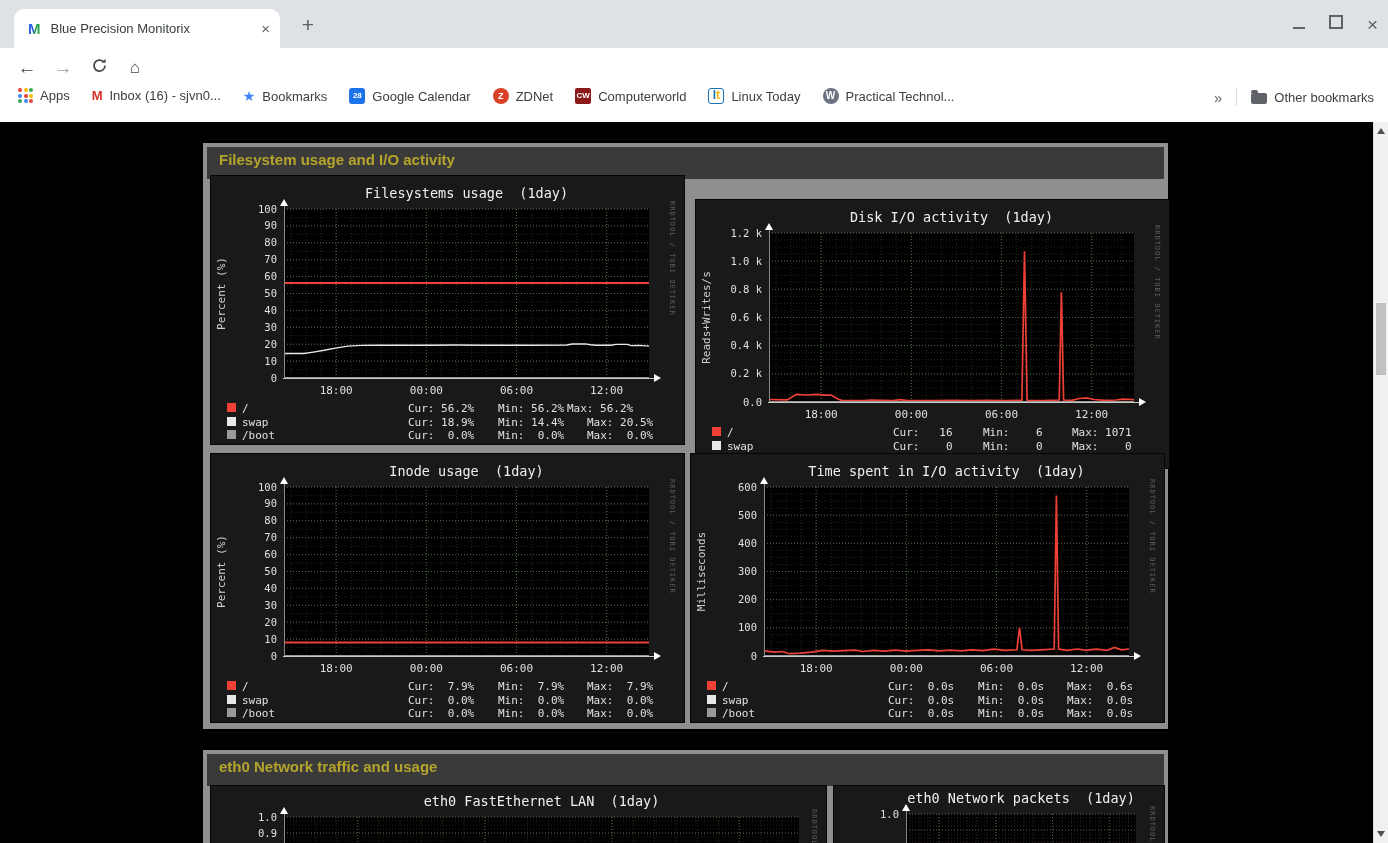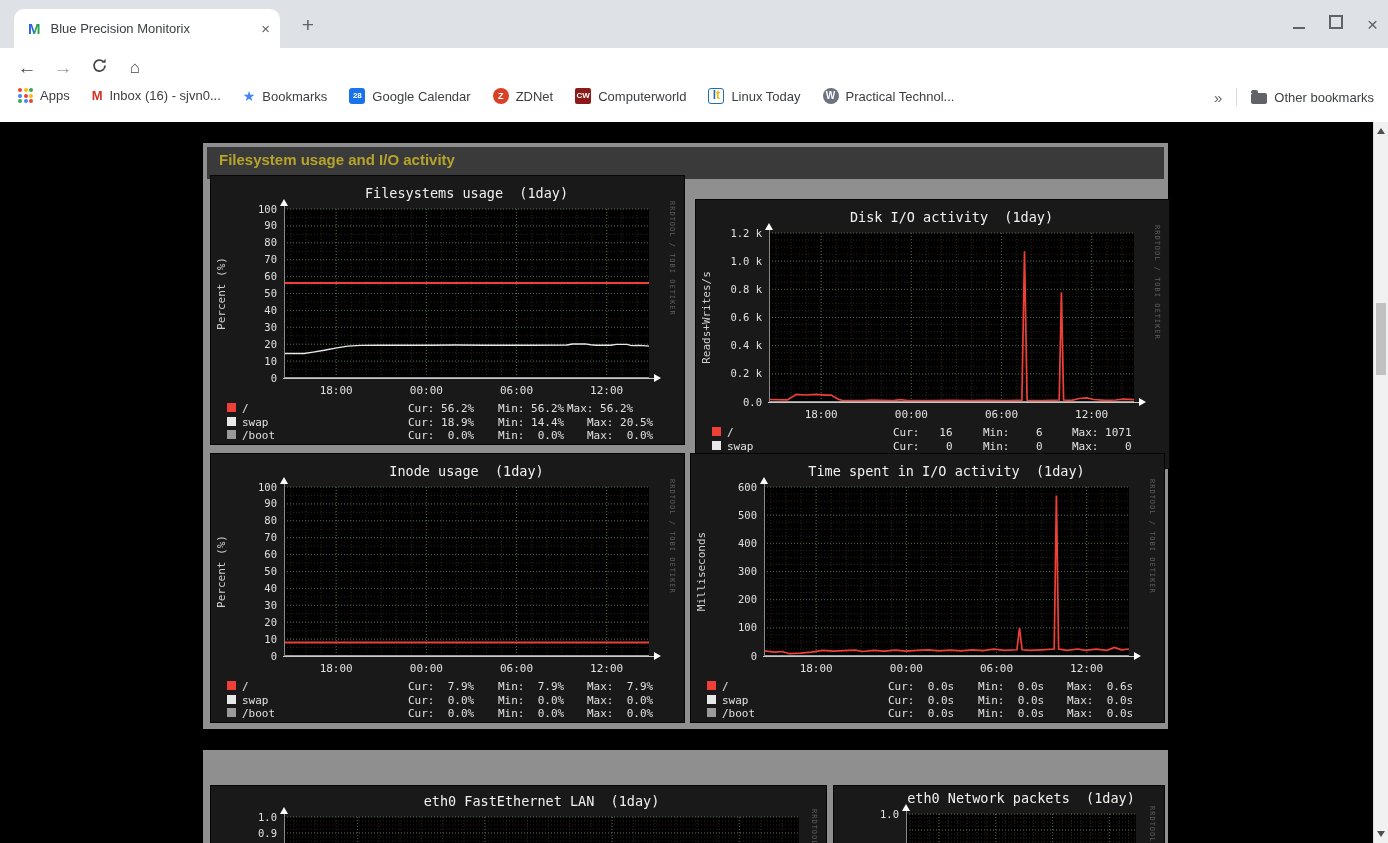--- a/index.html
+++ b/index.html
@@ -587,20 +587,21 @@
             <text x="395.66" y="218" text-anchor="middle" fill="#e0e0e0" font-size="11px">12:00</text>
             <text transform="translate(14,117.5) rotate(-90)" text-anchor="middle" fill="#d0d0d0" font-size="11px">Milliseconds</text>
             <text transform="translate(459,25) rotate(90)" fill="#5e5e5e" font-size="7px" letter-spacing="1px">RRDTOOL / TOBI OETIKER</text>
           </svg>
           <div class="leg-row" style="top: 226px;"><span class="leg-sw" style="left:16px;background:#ee4036;"></span><span style="left:31px;">/</span><span style="left:197px;">Cur:  0.0s</span><span style="left:287px;">Min:  0.0s</span><span style="left:376px;">Max:  0.6s</span></div>
           <div class="leg-row" style="top: 239.5px;"><span class="leg-sw" style="left:16px;background:#e8e8e8;"></span><span style="left:31px;">swap</span><span style="left:197px;">Cur:  0.0s</span><span style="left:287px;">Min:  0.0s</span><span style="left:376px;">Max:  0.0s</span></div>
           <div class="leg-row" style="top: 253px;"><span class="leg-sw" style="left:16px;background:#9a9a9a;"></span><span style="left:31px;">/boot</span><span style="left:197px;">Cur:  0.0s</span><span style="left:287px;">Min:  0.0s</span><span style="left:376px;">Max:  0.0s</span></div>
         </div>
       </div>
     <div class="section" id="section-1" style="left:203px;top:628px;width:965px;height:230px;">
+      <div class="sec-header">eth0 Network traffic and usage</div>
     <div class="panel" style="left: 7px; top: 35px; width: 615px; height: 240px;">
           <svg width="615" height="240">
             <rect x="73" y="31" width="515" height="160" fill="#000"></rect>
             <line x1="82.99099999999999" y1="31" x2="82.99099999999999" y2="191" stroke="#242a1c" stroke-dasharray="1,2"></line>
             <line x1="104.20899999999999" y1="31" x2="104.20899999999999" y2="191" stroke="#242a1c" stroke-dasharray="1,2"></line>
             <line x1="125.42699999999999" y1="31" x2="125.42699999999999" y2="191" stroke="#242a1c" stroke-dasharray="1,2"></line>
             <line x1="146.64499999999998" y1="31" x2="146.64499999999998" y2="191" stroke="#242a1c" stroke-dasharray="1,2"></line>
             <line x1="167.863" y1="31" x2="167.863" y2="191" stroke="#242a1c" stroke-dasharray="1,2"></line>
             <line x1="189.081" y1="31" x2="189.081" y2="191" stroke="#242a1c" stroke-dasharray="1,2"></line>
             <line x1="210.299" y1="31" x2="210.299" y2="191" stroke="#242a1c" stroke-dasharray="1,2"></line>

